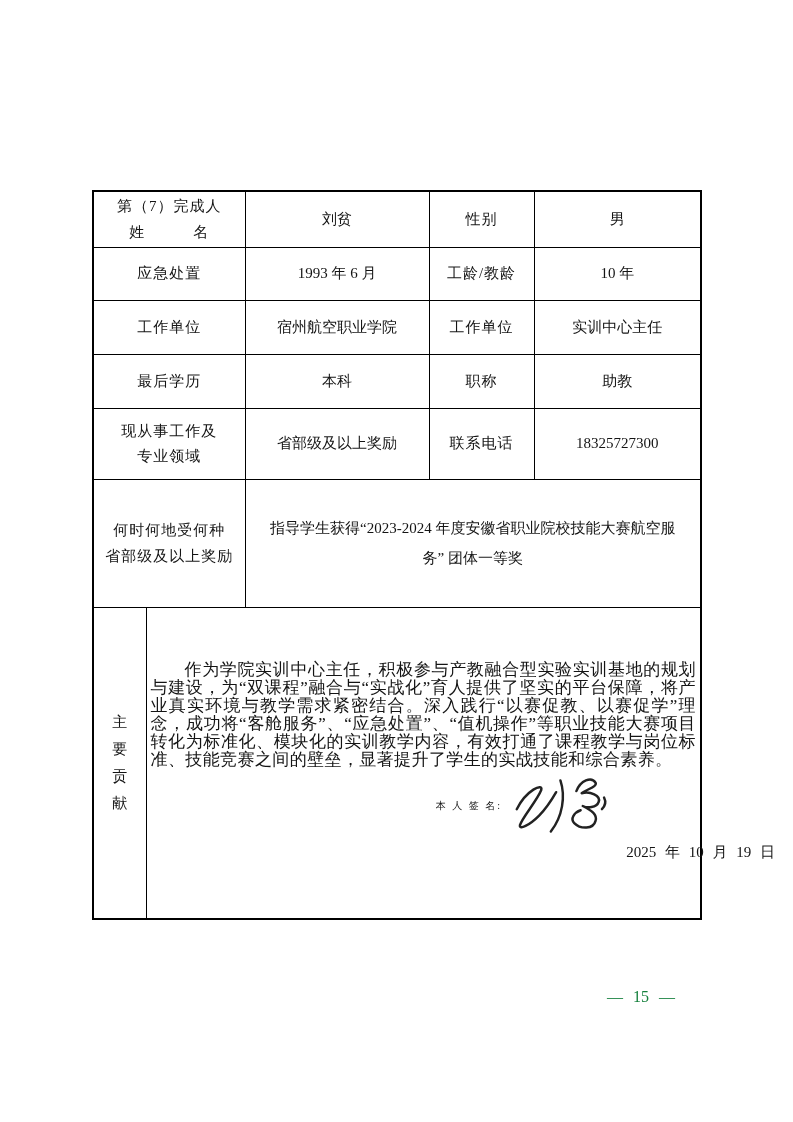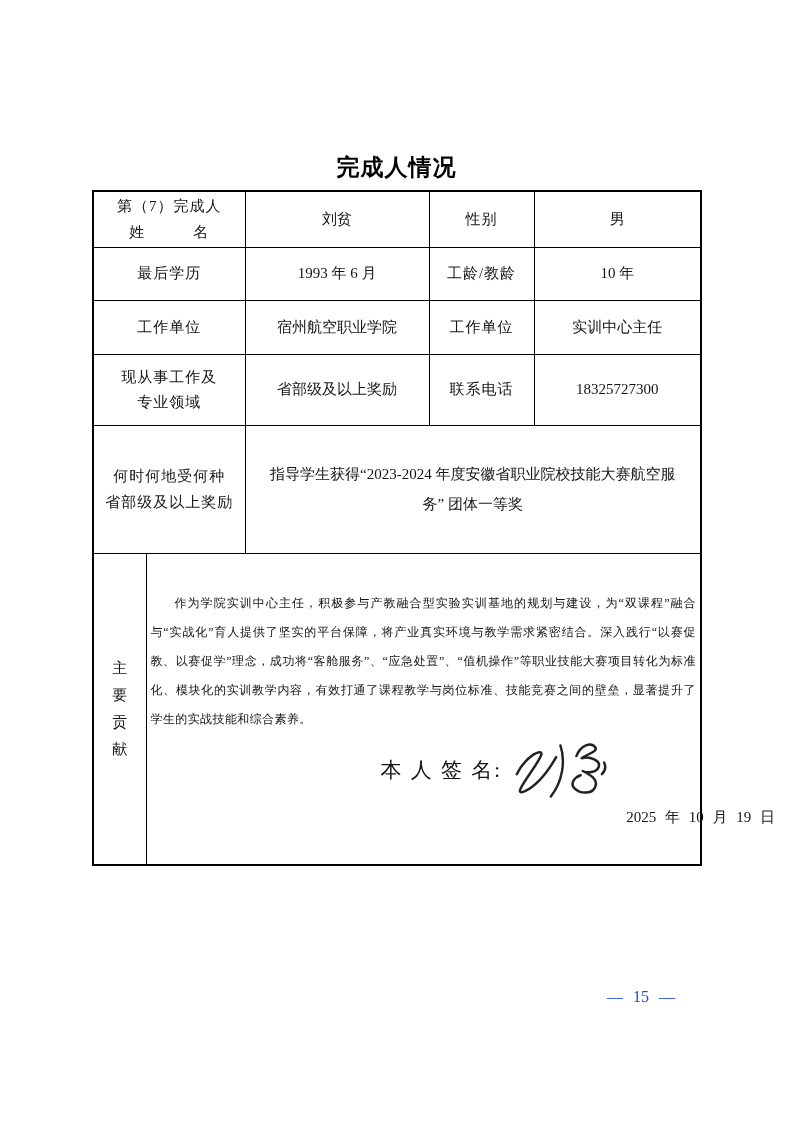--- a/index.html
+++ b/index.html
@@ -39,47 +39,46 @@
   .award-line { line-height:1.95; }
   td.vert-lab { letter-spacing:0; }
   .vert-char { line-height:27px; font-size:15px; }
   td.contrib {
     text-align:left; vertical-align:top;
     padding:20px 14px 8px 14px;
   }
   .contrib-text {
     text-indent:2em;
     text-align:justify;
-    font-size:12px; line-height:29px;
+    font-size:17px; line-height:18px;
     letter-spacing:0.4px;
   }
   .sign-row {
     margin-top:4px; margin-right:78px;
     display:flex; justify-content:flex-end; align-items:center; gap:4px;
     height:66px;
   }
-  .sign-label { font-size:21px; letter-spacing:2px; white-space:pre; }
+  .sign-label { font-size:10px; letter-spacing:2px; white-space:pre; }
   .sign-svg { display:block; }
   .date-line {
     margin-top:2px;
     text-align:right;
     transform:translateX(79px);
     font-size:15px; word-spacing:5px;
   }
   .page-number {
     position:absolute; top:988px; left:607px;
-    font-size:16px; word-spacing:6px; color:#1d4ed8;
+    font-size:16px; word-spacing:6px; color:#15803d;
   }
 </style>
 </head>
 <body>
 
 <div class="page">
 
-  <div class="doc-title">完成人情况</div>
 
   <table class="info-table">
     <colgroup>
       <col style="width:53px">
         <col style="width:99px">
         <col style="width:184px">
       <col style="width:105px">
         <col style="width:167px">
     </colgroup>
 
@@ -89,33 +88,39 @@
         <div class="lab-line">第（7）完成人</div>
         <div class="lab-line">姓　　　名</div>
       </td>
       <td class="val">刘贫</td>
       <td class="lab">性别</td>
       <td class="val">男</td>
     </tr>
 
 
     <tr class="r3">
-      <td class="lab" colspan="2">最后学历</td>
+      <td class="lab" colspan="2">应急处置</td>
       <td class="val">1993 年 6 月</td>
       <td class="lab">工龄/教龄</td>
       <td class="val">10 年</td>
     </tr>
 
     <tr class="r4">
       <td class="lab" colspan="2">工作单位</td>
       <td class="val">宿州航空职业学院</td>
       <td class="lab">工作单位</td>
       <td class="val">实训中心主任</td>
     </tr>
 
+    <tr class="r5">
+      <td class="lab" colspan="2">最后学历</td>
+      <td class="val">本科</td>
+      <td class="lab">职称</td>
+      <td class="val">助教</td>
+    </tr>
 
     <tr class="r6">
       <td class="lab" colspan="2">
         <div class="lab-line">现从事工作及</div>
         <div class="lab-line">专业领域</div>
       </td>
       <td class="val">省部级及以上奖励</td>
       <td class="lab">联系电话</td>
       <td class="val">18325727300</td>
     </tr>

